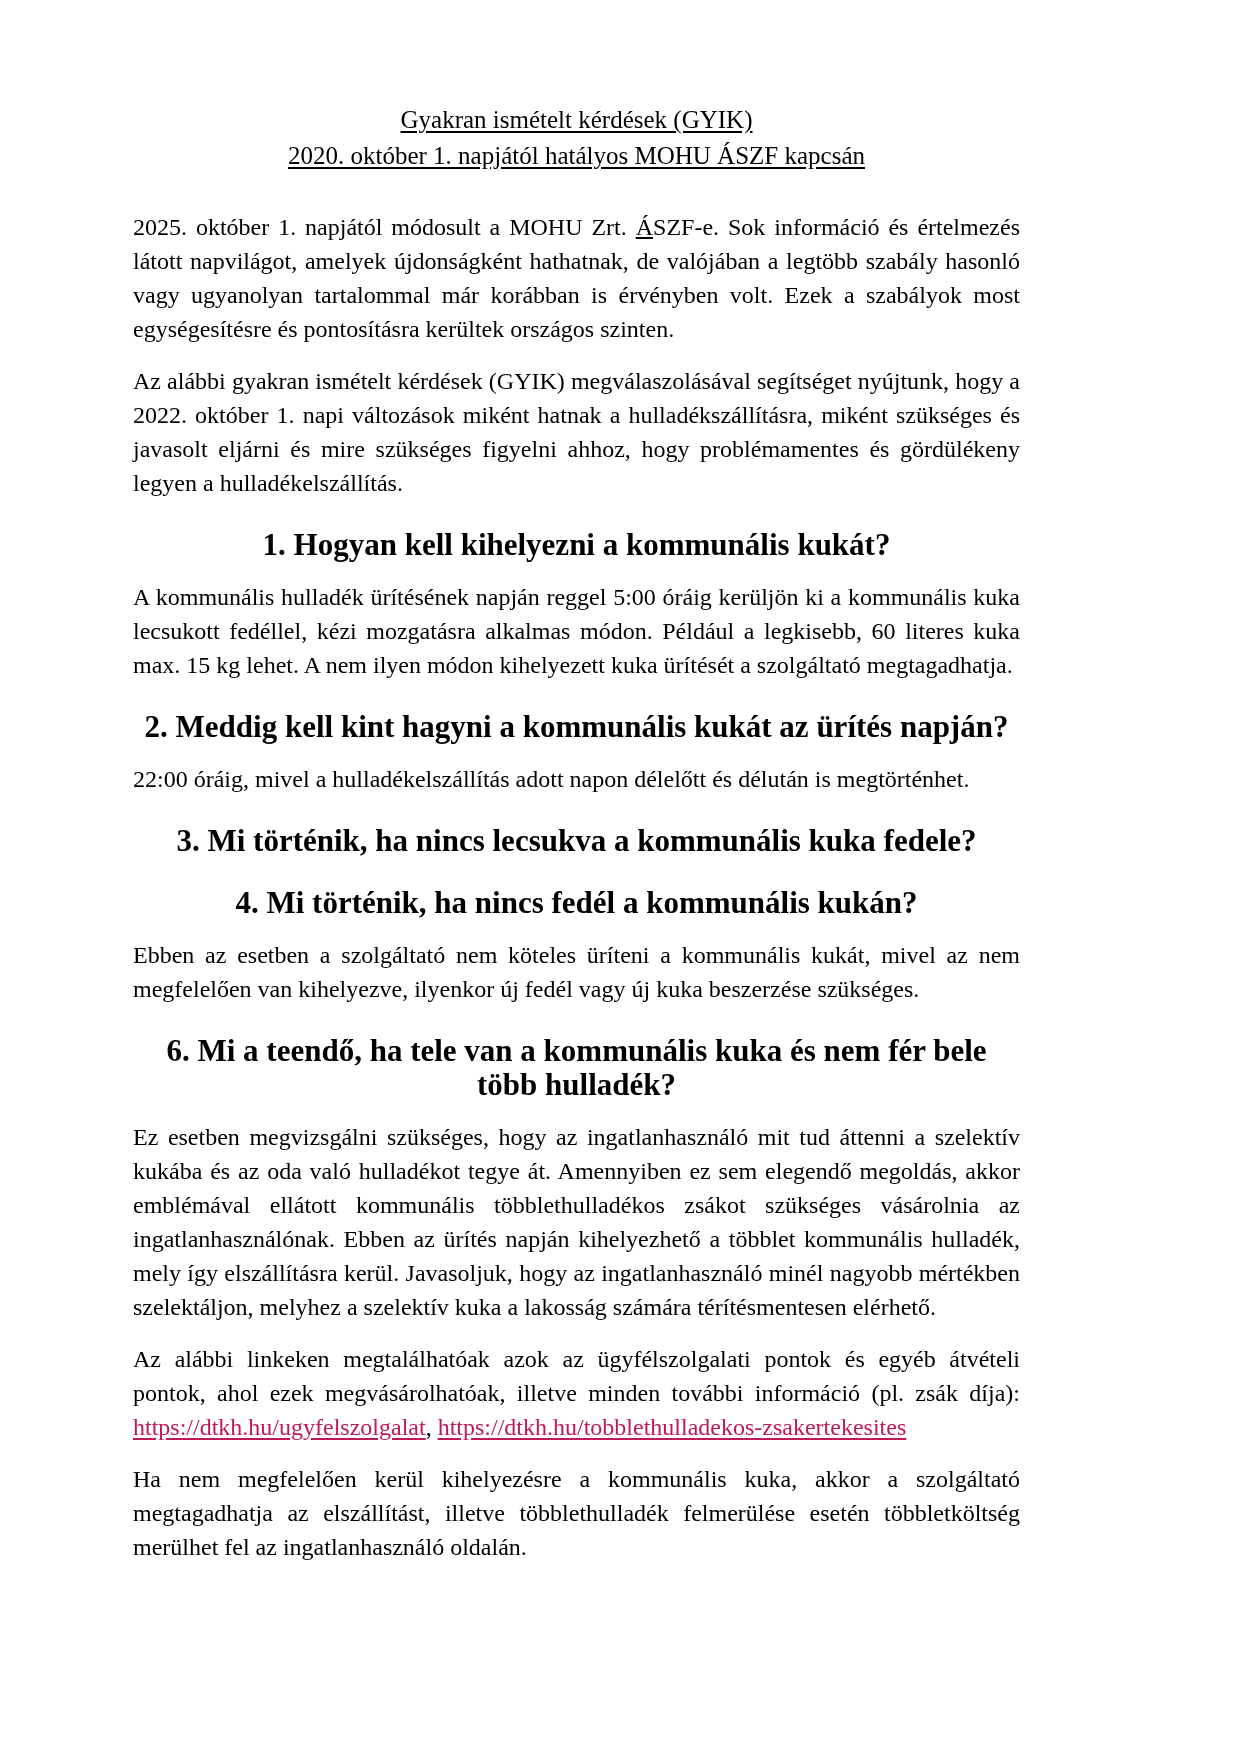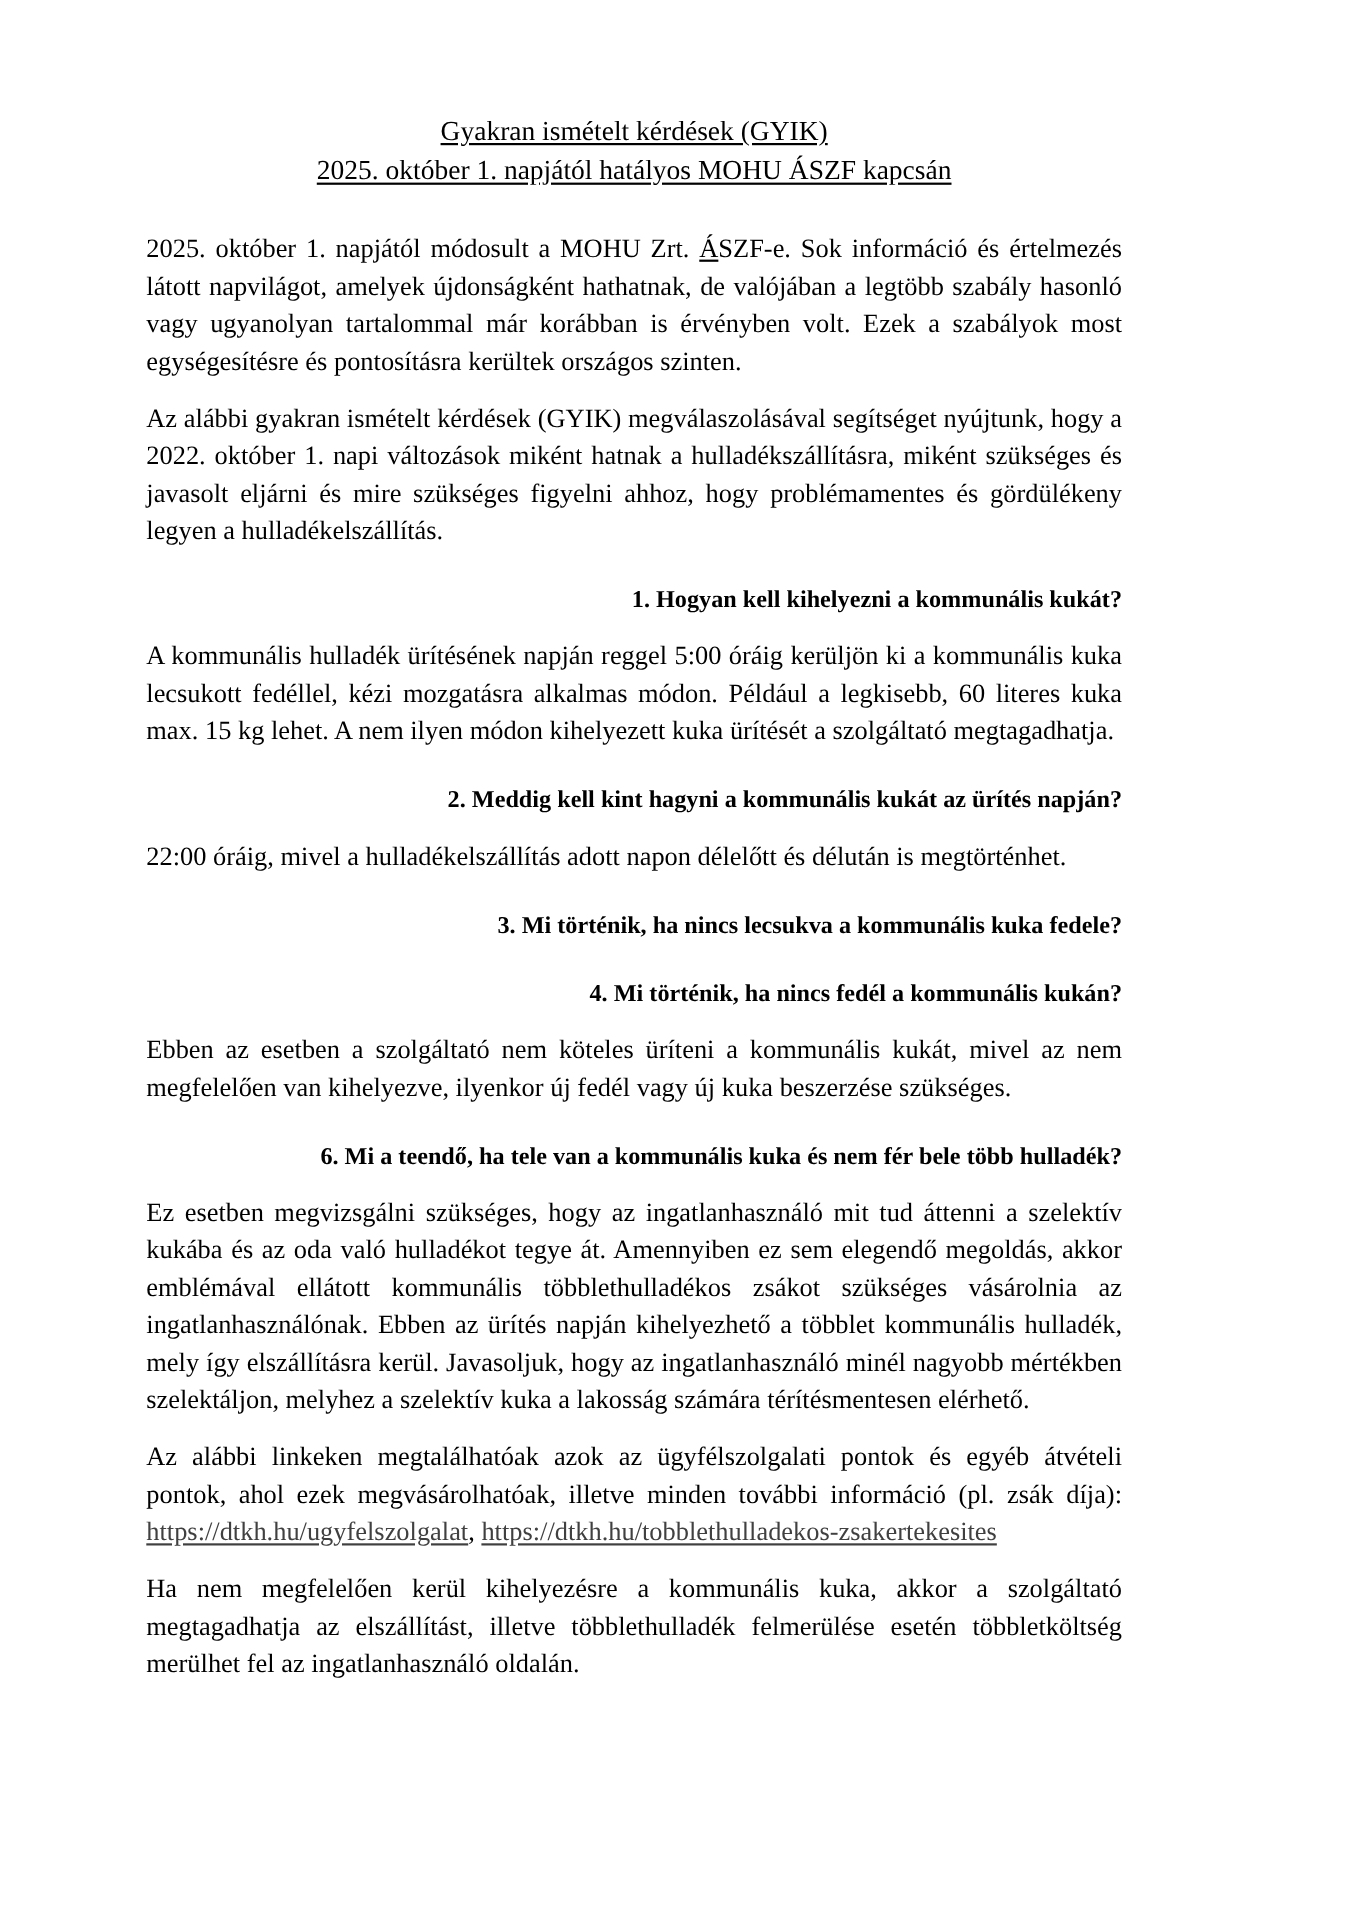--- a/index.html
+++ b/index.html
@@ -29,42 +29,42 @@
     text-decoration: underline;
     text-underline-offset: 3px;
   }
   .body-par {
     font-size: 24px;
     line-height: 34px;
     text-align: justify;
     margin-bottom: 18px;
   }
   .question {
-    font-size: 22px;
+    font-size: 31px;
     line-height: 34px;
     font-weight: bold;
-    text-align: right;
+    text-align: center;
     margin: 28px 0 18px 0;
   }
   .u { text-decoration: underline; }
   .link {
-    color: #404040;
+    color: #be185d;
     text-decoration: underline;
     text-underline-offset: 3px;
     cursor: pointer;
   }
 </style>
 </head>
 <body>
 
 <div class="page">
 
   <h1 class="doc-title">
     <span class="title-line">Gyakran ismételt kérdések (GYIK)</span>
-    <span class="title-line">2025. október 1. napjától hatályos MOHU ÁSZF kapcsán</span>
+    <span class="title-line">2020. október 1. napjától hatályos MOHU ÁSZF kapcsán</span>
   </h1>
 
   <p class="body-par"><span>2025. október 1. napjától módosult a MOHU Zrt. </span><span class="u">Á</span><span>SZF-e. Sok információ és értelmezés látott napvilágot, amelyek újdonságként hathatnak, de valójában a legtöbb szabály hasonló vagy ugyanolyan tartalommal már korábban is érvényben volt. Ezek a szabályok most egységesítésre és pontosításra kerültek országos szinten.</span></p>
 
   <p class="body-par">Az alábbi gyakran ismételt kérdések (GYIK) megválaszolásával segítséget nyújtunk, hogy a 2022. október 1. napi változások miként hatnak a hulladékszállításra, miként szükséges és javasolt eljárni és mire szükséges figyelni ahhoz, hogy problémamentes és gördülékeny legyen a hulladékelszállítás.</p>
 
   <section>
     <h2 class="question">1. Hogyan kell kihelyezni a kommunális kukát?</h2>
     <p class="body-par">A kommunális hulladék ürítésének napján reggel 5:00 óráig kerüljön ki a kommunális kuka lecsukott fedéllel, kézi mozgatásra alkalmas módon. Például a legkisebb, 60 literes kuka max. 15 kg lehet. A nem ilyen módon kihelyezett kuka ürítését a szolgáltató megtagadhatja.</p>
   </section>

